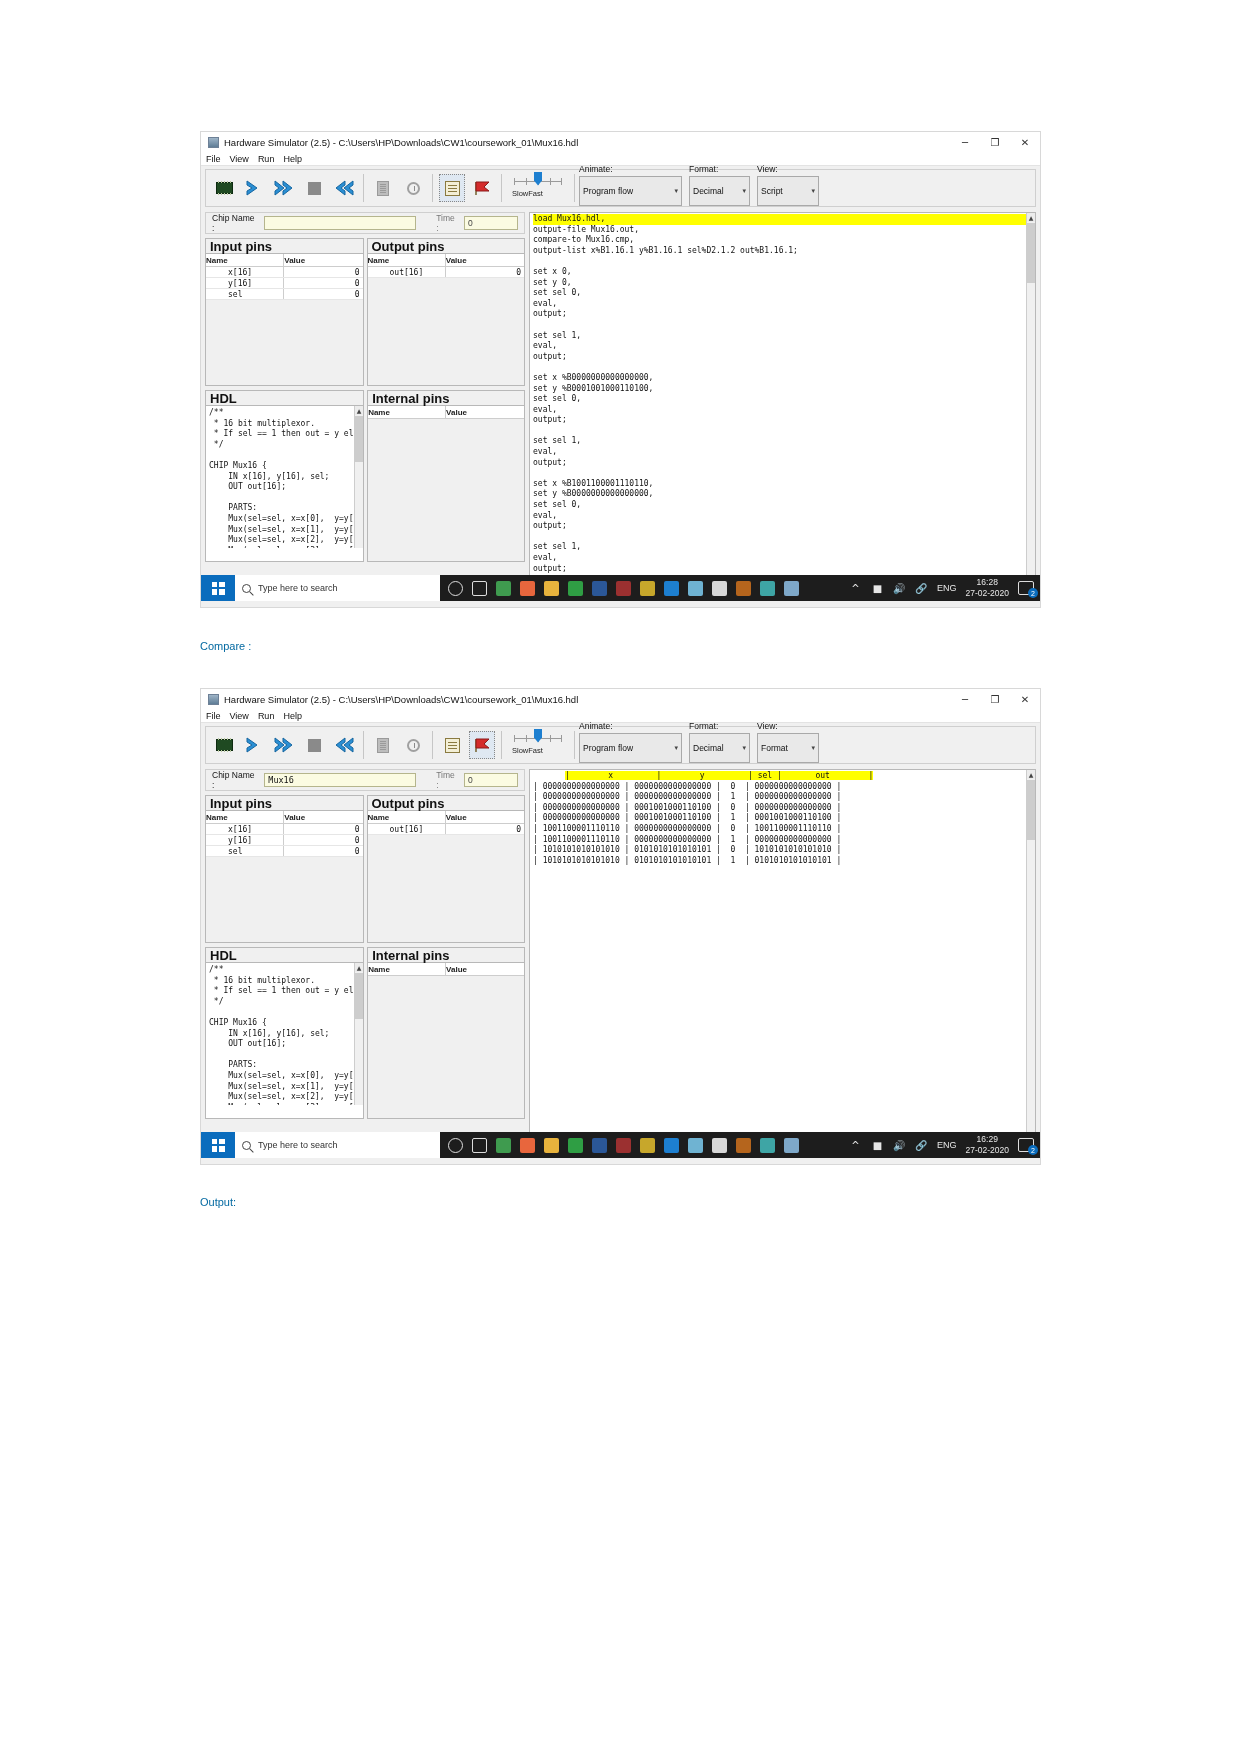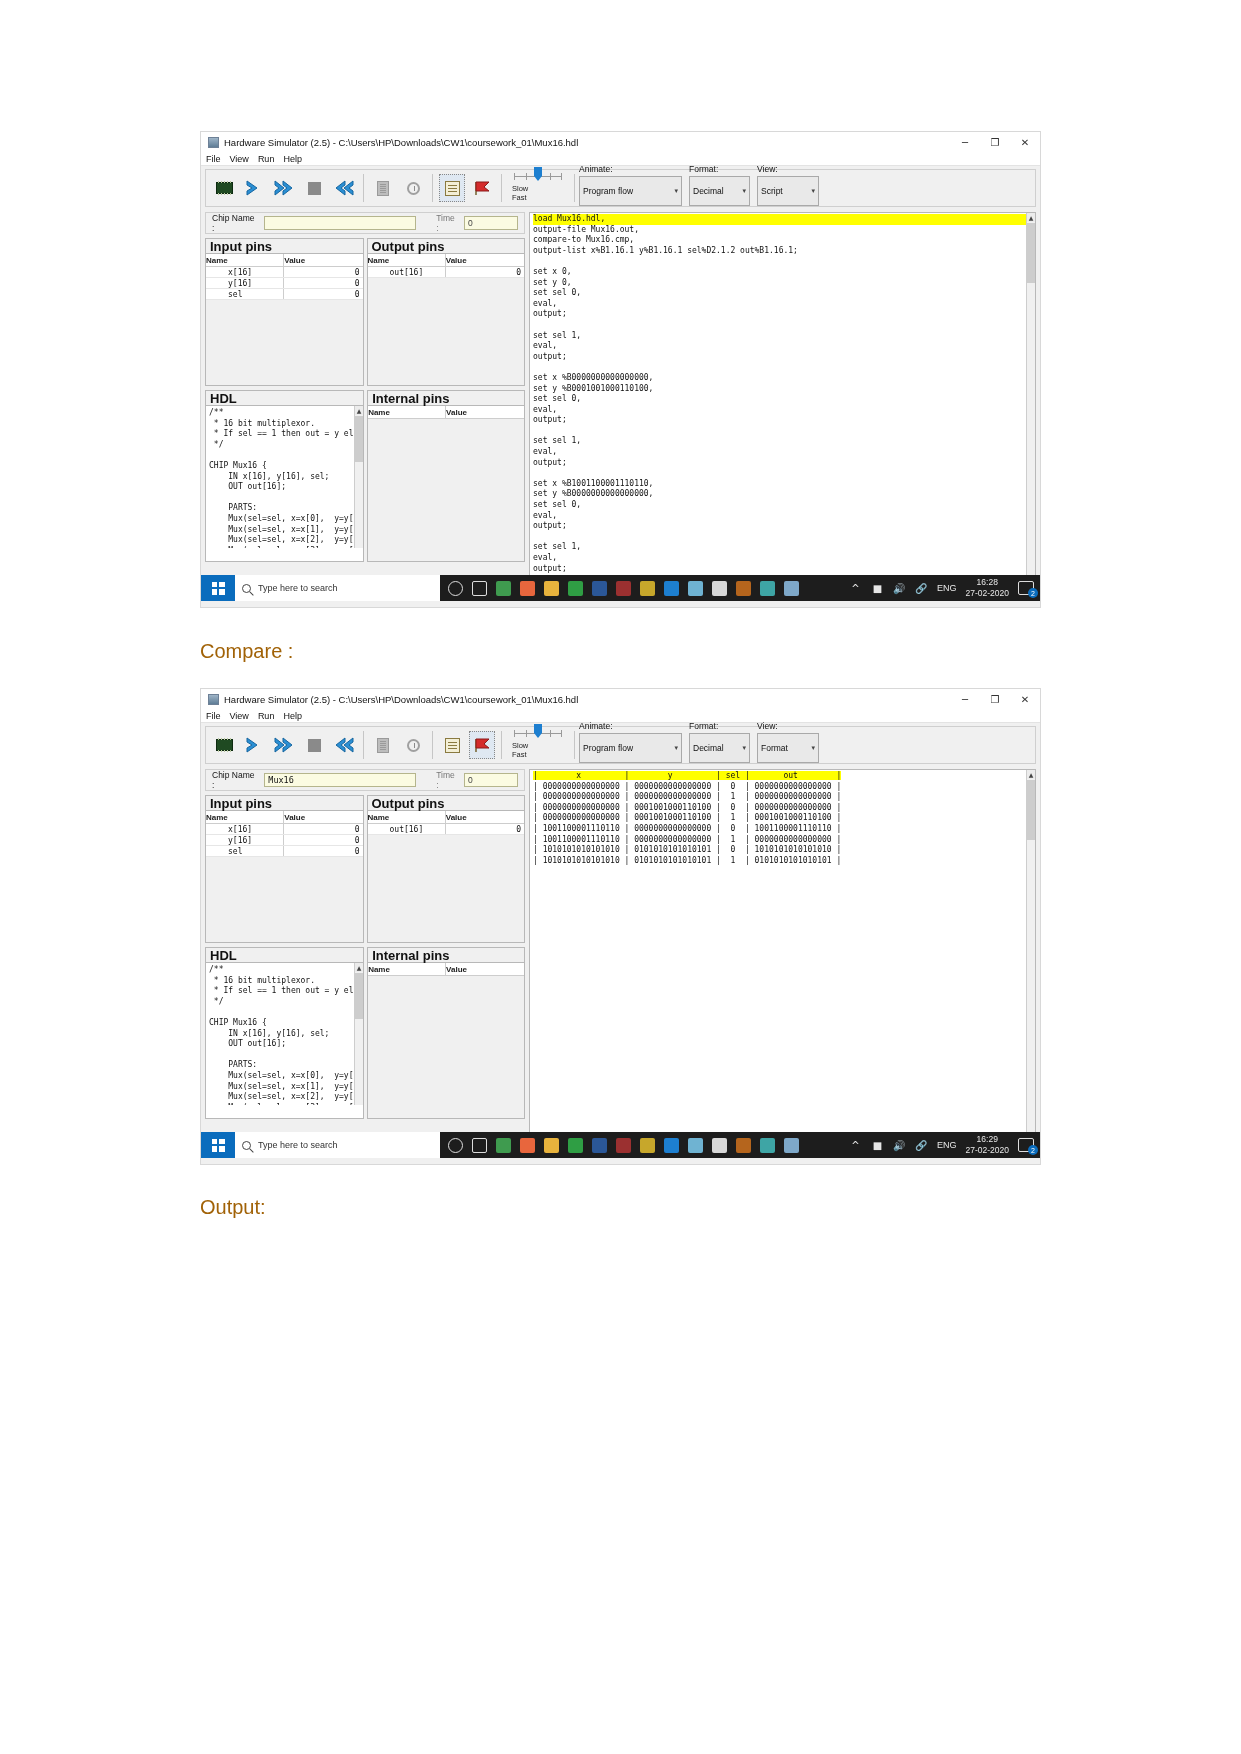--- a/index.html
+++ b/index.html
@@ -8,22 +8,22 @@
     width:1241px; height:1754px;
     background:#ffffff;
     font-family:"Liberation Sans", sans-serif;
     position:relative;
   }
   .page { position:relative; width:1241px; height:1754px; }
 
   .doc-label {
     position:absolute;
     font-family:"Liberation Sans", sans-serif;
-    font-size:20px;
-    color:#a16207;
+    font-size:11px;
+    color:#0369a1;
   }
 
   
   .win {
     position:absolute;
     background:#f0f0f0;
     border:1px solid #d8d8d8;
     overflow:hidden;
   }
   .titlebar {
@@ -131,21 +131,21 @@
     display:flex; flex-direction:column; align-items:center; justify-content:center;
     height:34px; position:relative;
   }
   .speed .track { width:48px; height:1px; background:#9a9a9a; margin-top:2px; position:relative; }
   .speed .tick { position:absolute; top:-3px; width:1px; height:7px; background:#9a9a9a; }
   .speed .knob {
     position:absolute; left:20px; top:-9px;
     width:8px; height:14px; background:#1d7fd0;
     clip-path:polygon(0 0,100% 0,100% 65%,50% 100%,0 65%);
   }
-  .speed .lbls { display:flex; justify-content:flex-start; width:52px; margin-top:7px;flex-direction:column; }
+  .speed .lbls { display:flex; justify-content:flex-start; width:52px; margin-top:7px; }
   .speed .lbls span { font-size:7.5px; color:#222; }
 
   
   .ddgroup { display:flex; align-items:flex-end; height:36px; }
   .ddwrap { display:flex; flex-direction:column; margin-right:7px; }
   .ddlabel { font-size:8.5px; color:#111; margin-bottom:2px; }
   .dd {
     height:30px; background:#e9e9e9; border:1px solid #a9a9a9;
     display:flex; align-items:center; justify-content:space-between;
     padding:0 3px;
@@ -236,21 +236,21 @@
   .scriptpane {
     border:1px solid #b8b8b8; background:#ffffff;
     position:relative; overflow:hidden;
   }
   .scriptpane pre {
     margin:0; padding:1px 0 0 3px;
     font-family:"DejaVu Sans Mono", monospace;
     font-size:8px; line-height:10.6px; color:#111; white-space:pre;
   }
   .hl { background:#ffff00; display:block; }
-  .cmp-hd { background:#ffff00; }
+  .cmp-hd { background:#ffff00;margin-left:32px; }
 
   
   .taskbar {
     position:absolute; left:0; bottom:6px; width:100%; height:26px;
     background:#1d1d1d; display:flex; align-items:center;
   }
   .tb-start {
     width:34px; height:26px; display:flex; align-items:center; justify-content:center;
     background:#0a6cbd;
   }

